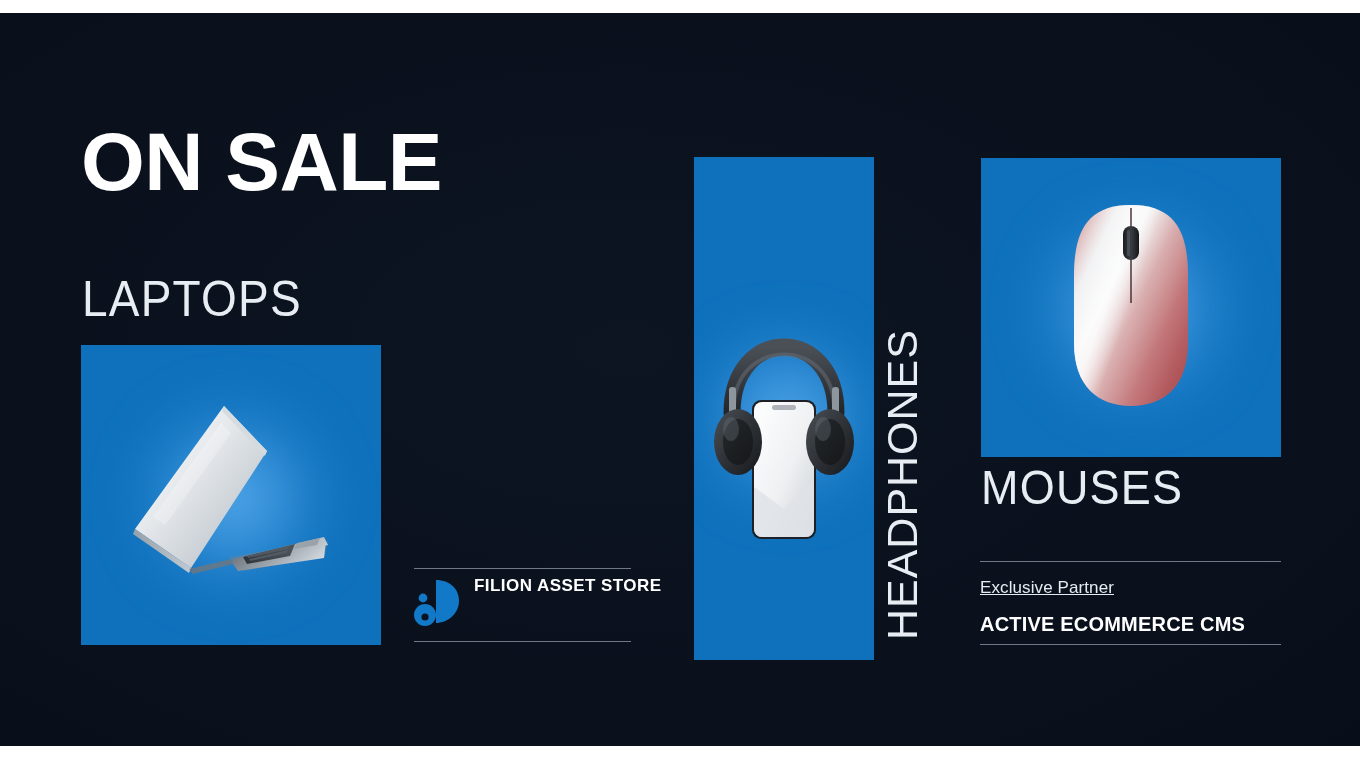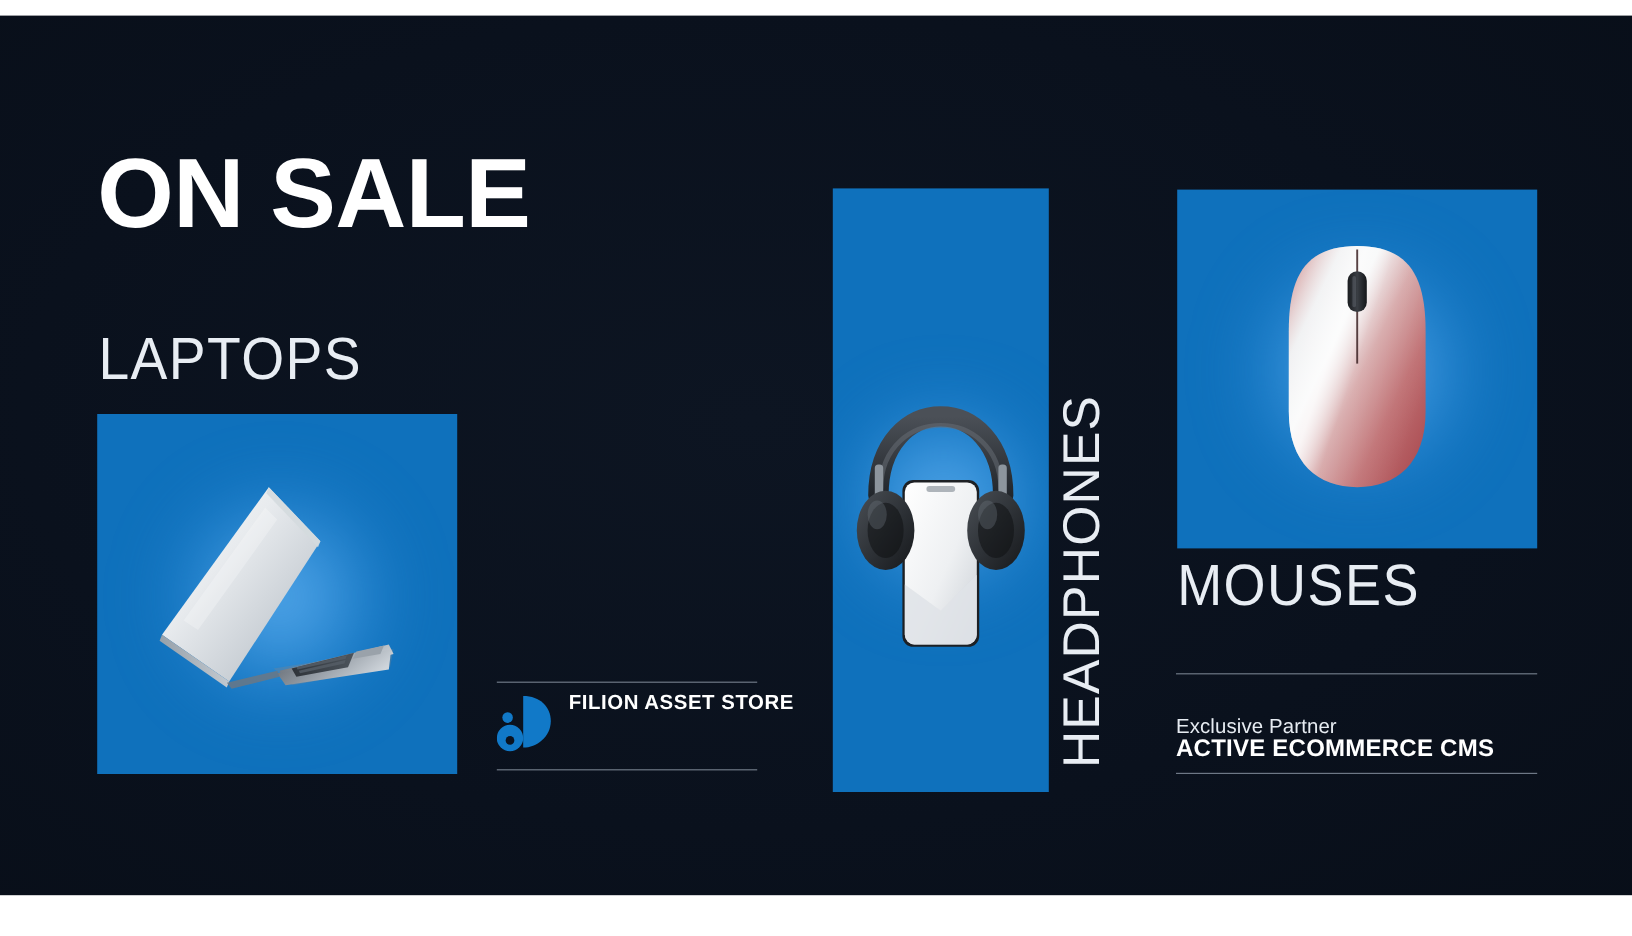--- a/index.html
+++ b/index.html
@@ -121,26 +121,27 @@
     position: absolute;
     height: 1px;
     background: #6e7886;
   }
   .rule-partner-top    { left: 980px; top: 548px; width: 301px; }
   .rule-partner-bottom { left: 980px; top: 631px; width: 301px; }
 
   .partner-eyebrow {
     position: absolute;
     left: 980px;
-    top: 583px;
+    top: 565px;
     font-size: 17px;
     font-weight: 400;
     letter-spacing: 0.1px;
     color: #e6ebf1;
     white-space: nowrap;
+    text-decoration: underline;
   }
   .partner-name {
     position: absolute;
     left: 980px;
     top: 600px;
     font-size: 20px;
     font-weight: 700;
     letter-spacing: 0.2px;
     color: #ffffff;
     white-space: nowrap;

